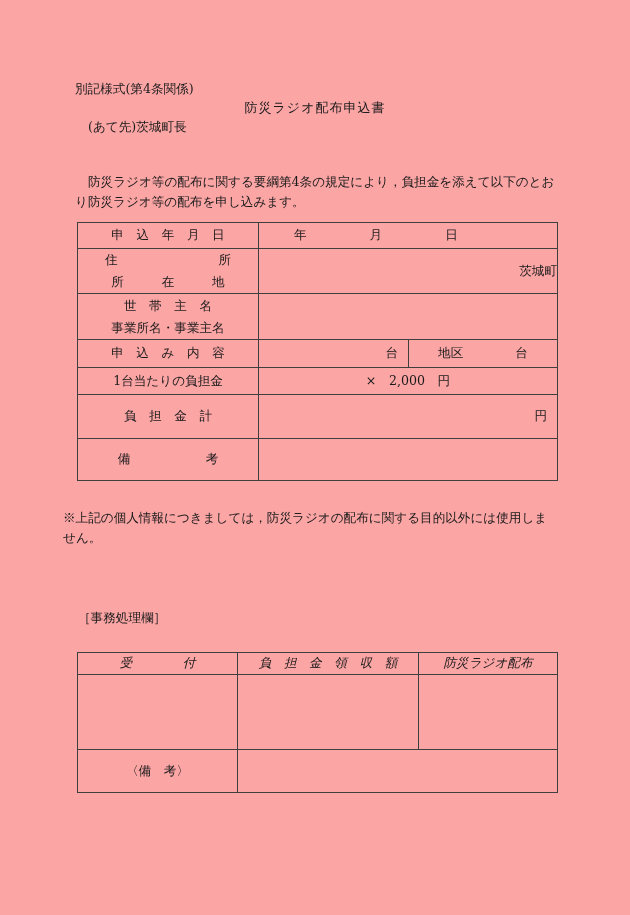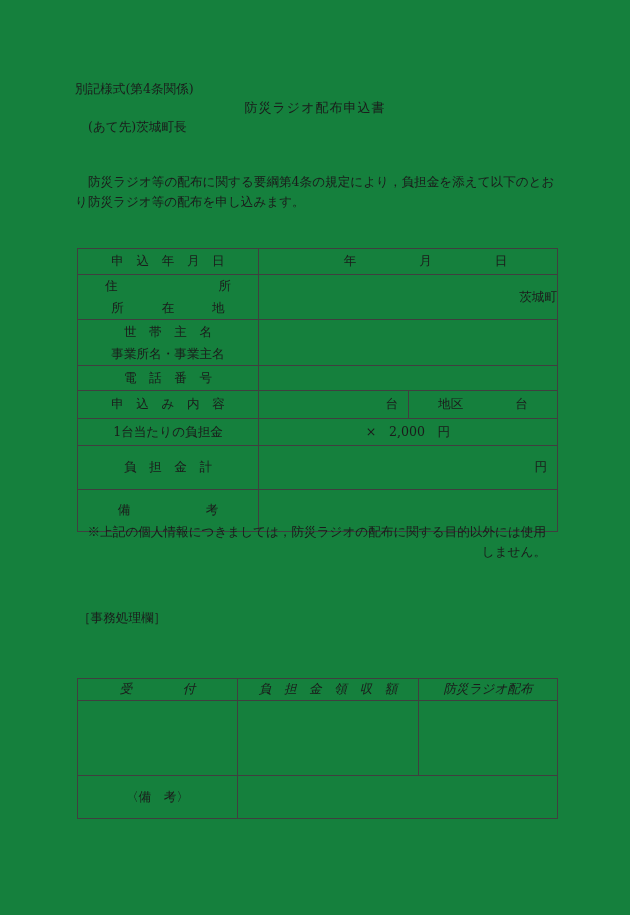--- a/index.html
+++ b/index.html
@@ -1,32 +1,32 @@
 <!DOCTYPE html>
 <html><head>
 <meta charset="utf-8">
 <style>
   html, body { margin:0; padding:0; background:#888; }
   .page {
     position:relative;
     width:630px; height:915px;
     margin:0 auto;
-    background:#15803d;
+    background:#fca5a5;
     color:#1b1b1b;
     font-family:"DejaVu Serif","Liberation Serif",serif;
     font-size:12.6px;
     line-height:1.45;
   }
   .abs { position:absolute; }
   #form-ref   { left:75px; top:80px; }
   #doc-title  { left:0; right:0; top:99px; text-align:center; font-size:13px; letter-spacing:1px; }
   #addressee  { left:88px; top:118px;text-align:right; }
   #intro      { left:75px; top:172px; width:486px; line-height:19.6px; text-indent:13px; }
 
-  table { border-collapse:collapse; table-layout:fixed;margin-top:26px; }
+  table { border-collapse:collapse; table-layout:fixed; }
   td {
     border:1px solid #3f3f3f;
     padding:0; vertical-align:middle;
     font-size:12.6px; line-height:1.3;
     overflow:hidden; white-space:nowrap;
   }
   .lbl { text-align:center; }
   .two-line div { line-height:22px; text-align:center; }
 
   #main-table { left:77px; top:222px; width:480px; }
@@ -36,28 +36,28 @@
   .r-date   { height:26px; }
   .r-addr   { height:45px; }
   .r-name   { height:46px; }
   .r-phone  { height:25px; }
   .r-content{ height:28px; }
   .r-unit   { height:27px; }
   .r-total  { height:44px; }
   .r-remark { height:42px; }
 
   .val-center { text-align:center; }
-  .val-date   { text-align:center; padding-left:35px; }
+  .val-date   { padding-left:35px; }
   .val-left   { padding-left:12px; text-align:right; }
   .val-right  { text-align:right; padding-right:10px; }
   .val-flex   { }
   .val-flex .inner { display:flex; justify-content:center; align-items:center; gap:52px; }
 
   #notes { left:63px; top:508px; width:497px; line-height:19.6px; }
-  #notes p { margin:14px;text-align:right; }
+  #notes p { margin:0; }
   #notes p + p { margin-top:6px; }
 
   #office-title { left:78px; top:609px; }
   #office-table { left:77px; top:652px; width:480px; }
   #office-table col.o1 { width:160px; }
   #office-table col.o2 { width:181px; }
   #office-table col.o3 { width:139px; }
   .o-head { height:22px;font-style:italic; }
   .o-body { height:75px; }
   .o-remk { height:43px; }
@@ -88,24 +88,20 @@
         <div>住　　　　　　　　所</div>
         <div>所　　　在　　　地</div>
       </td>
       <td colspan="2" class="val-left">茨城町</td>
     </tr>
     <tr class="r-name">
       <td class="lbl two-line">
         <div>世　帯　主　名</div>
         <div>事業所名・事業主名</div>
       </td>
-      <td colspan="2"></td>
-    </tr>
-    <tr class="r-phone">
-      <td class="lbl">電　話　番　号</td>
       <td colspan="2"></td>
     </tr>
     <tr class="r-content">
       <td class="lbl">申　込　み　内　容</td>
       <td class="val-right">台</td>
       <td class="val-flex">
         <div class="inner">
           <span>地区</span>
           <span>台</span>
         </div>

